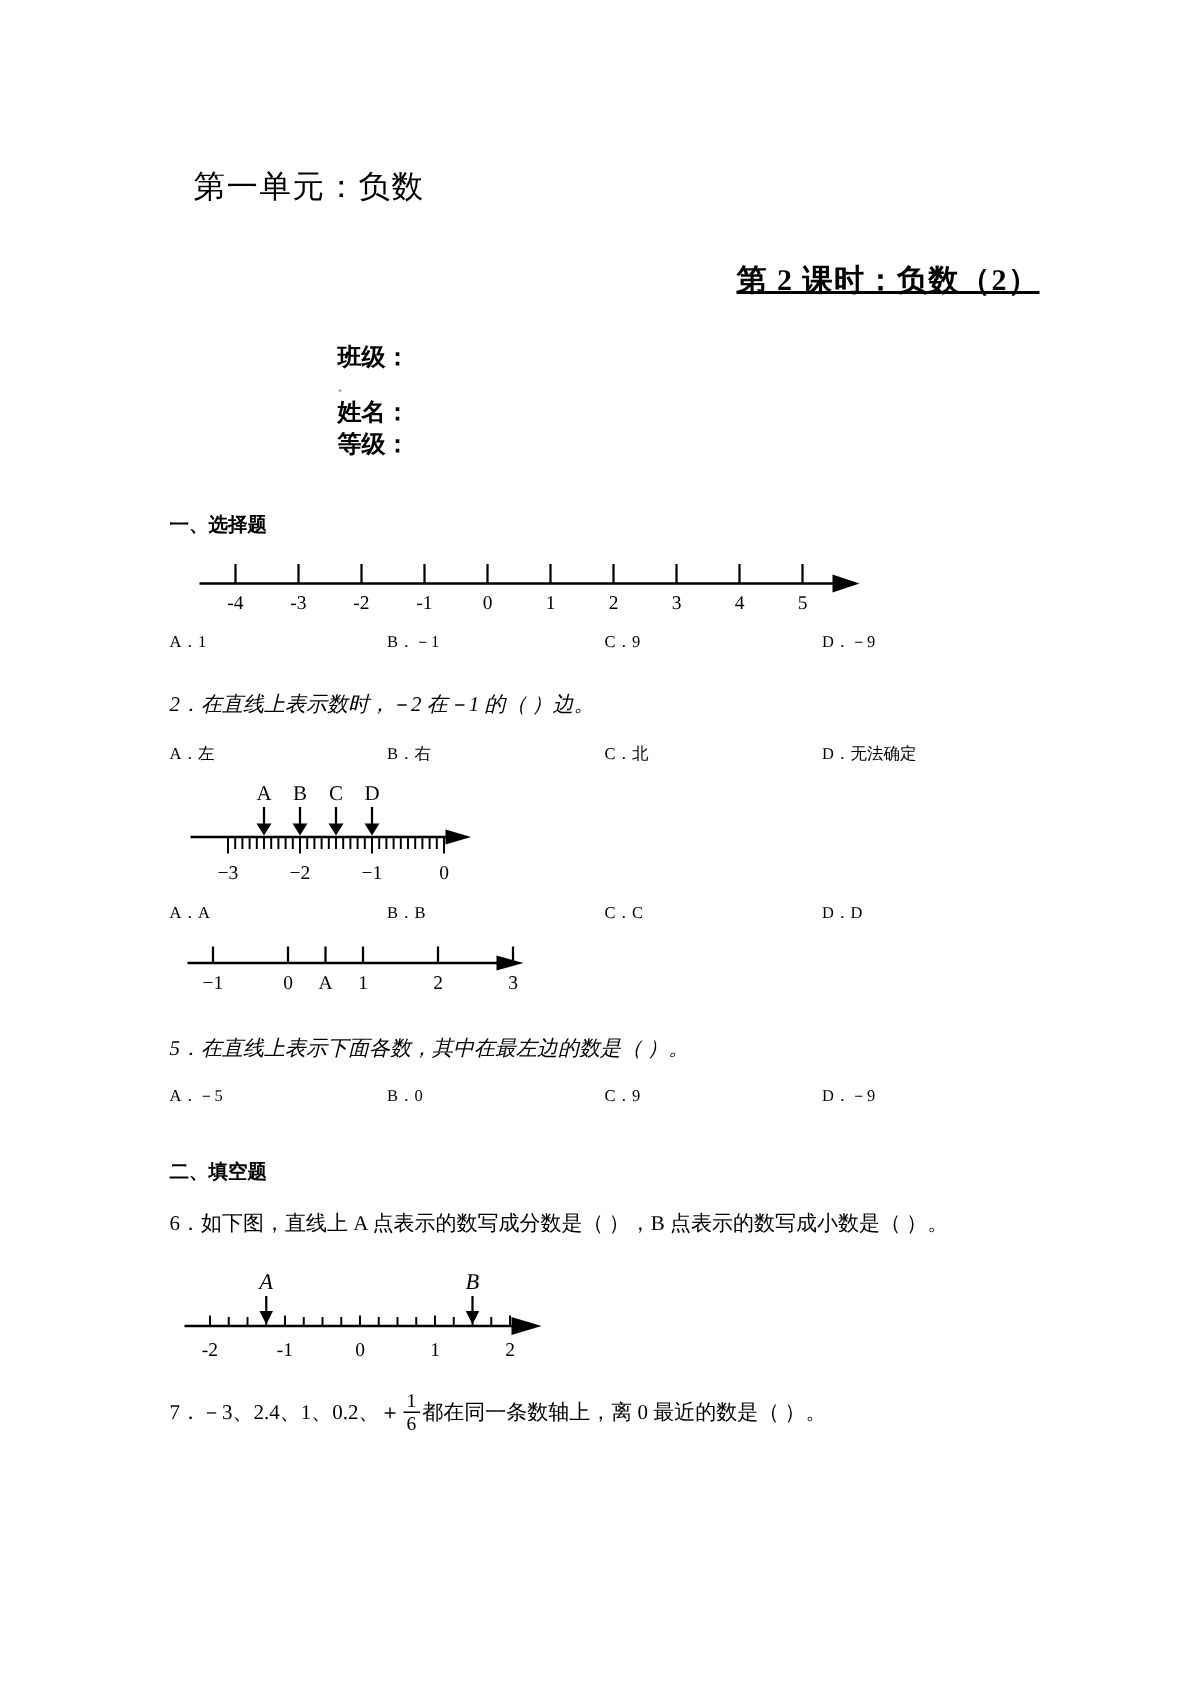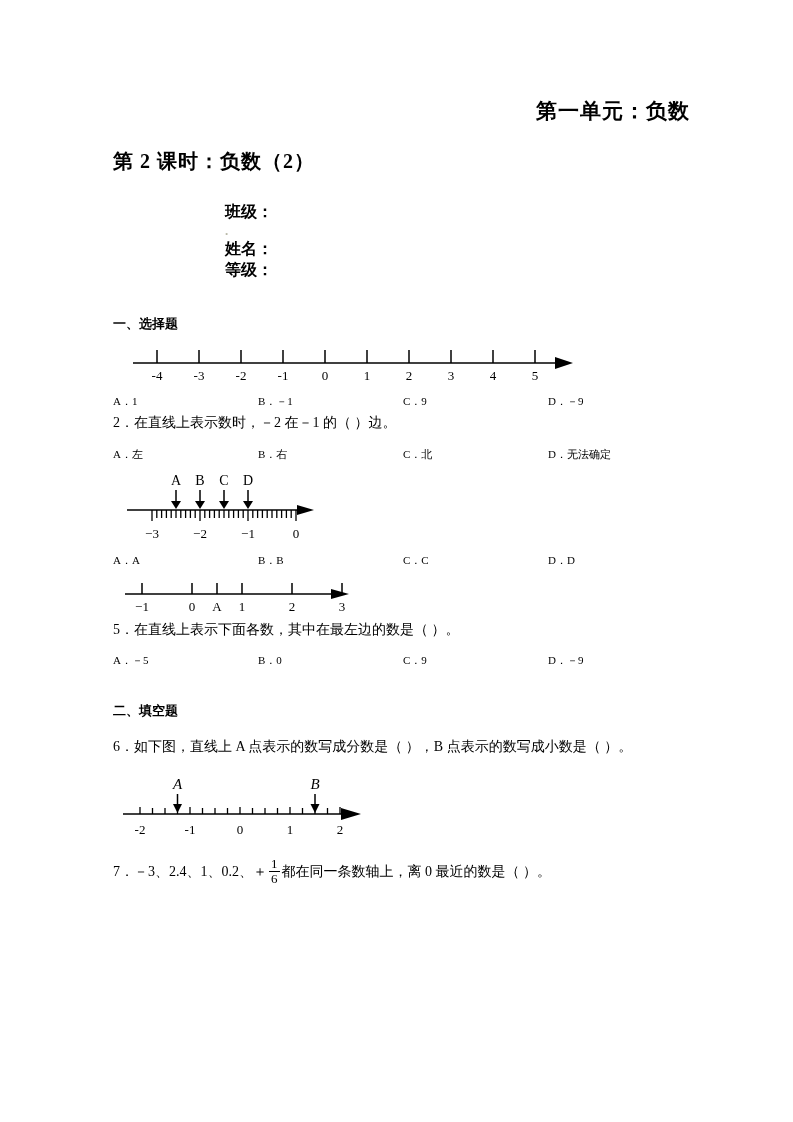--- a/index.html
+++ b/index.html
@@ -24,36 +24,37 @@
   }
   .content {
     position: absolute;
     left: 113px;
     top: 0;
     width: 580px;
   }
 
   
   .doc-title {
-    text-align: right;
-    font-weight: bold;
+    text-align: left;
+    font-weight: normal;
     font-size: 21px;
     letter-spacing: 1px;
-    margin: 3px;
+    margin: 16px;
     padding-top: 97px;
     line-height: 1.1;
   }
   .doc-subtitle {
-    text-align: left;
+    text-align: right;
     font-weight: bold;
     font-size: 20px;
     letter-spacing: 1px;
     margin: 0;
     padding-top: 24px;
     line-height: 1.1;
+    text-decoration: underline;
   }
 
   
   .info-row {
     display: flex;
     align-items: baseline;
     font-size: 16px;
     font-weight: bold;
     margin-top: 30px;
     padding-left: 112px;
@@ -84,21 +85,21 @@
     font-family: "DejaVu Sans", "Liberation Sans", sans-serif;
   }
 
   
   .q {
     font-size: 14px;
     line-height: 2.05;
     margin-top: 13px;
     text-align: justify;
   }
-  .q-tight { margin-top: 0; }
+  .q-tight { margin-top: 22px; font-style: italic; }
   .opts {
     display: flex;
     font-size: 11px;
     margin-top: 9px;
   }
   .opt { width: 25%; }
   .opt:last-child { width: auto; }
 
   
   .frac {

